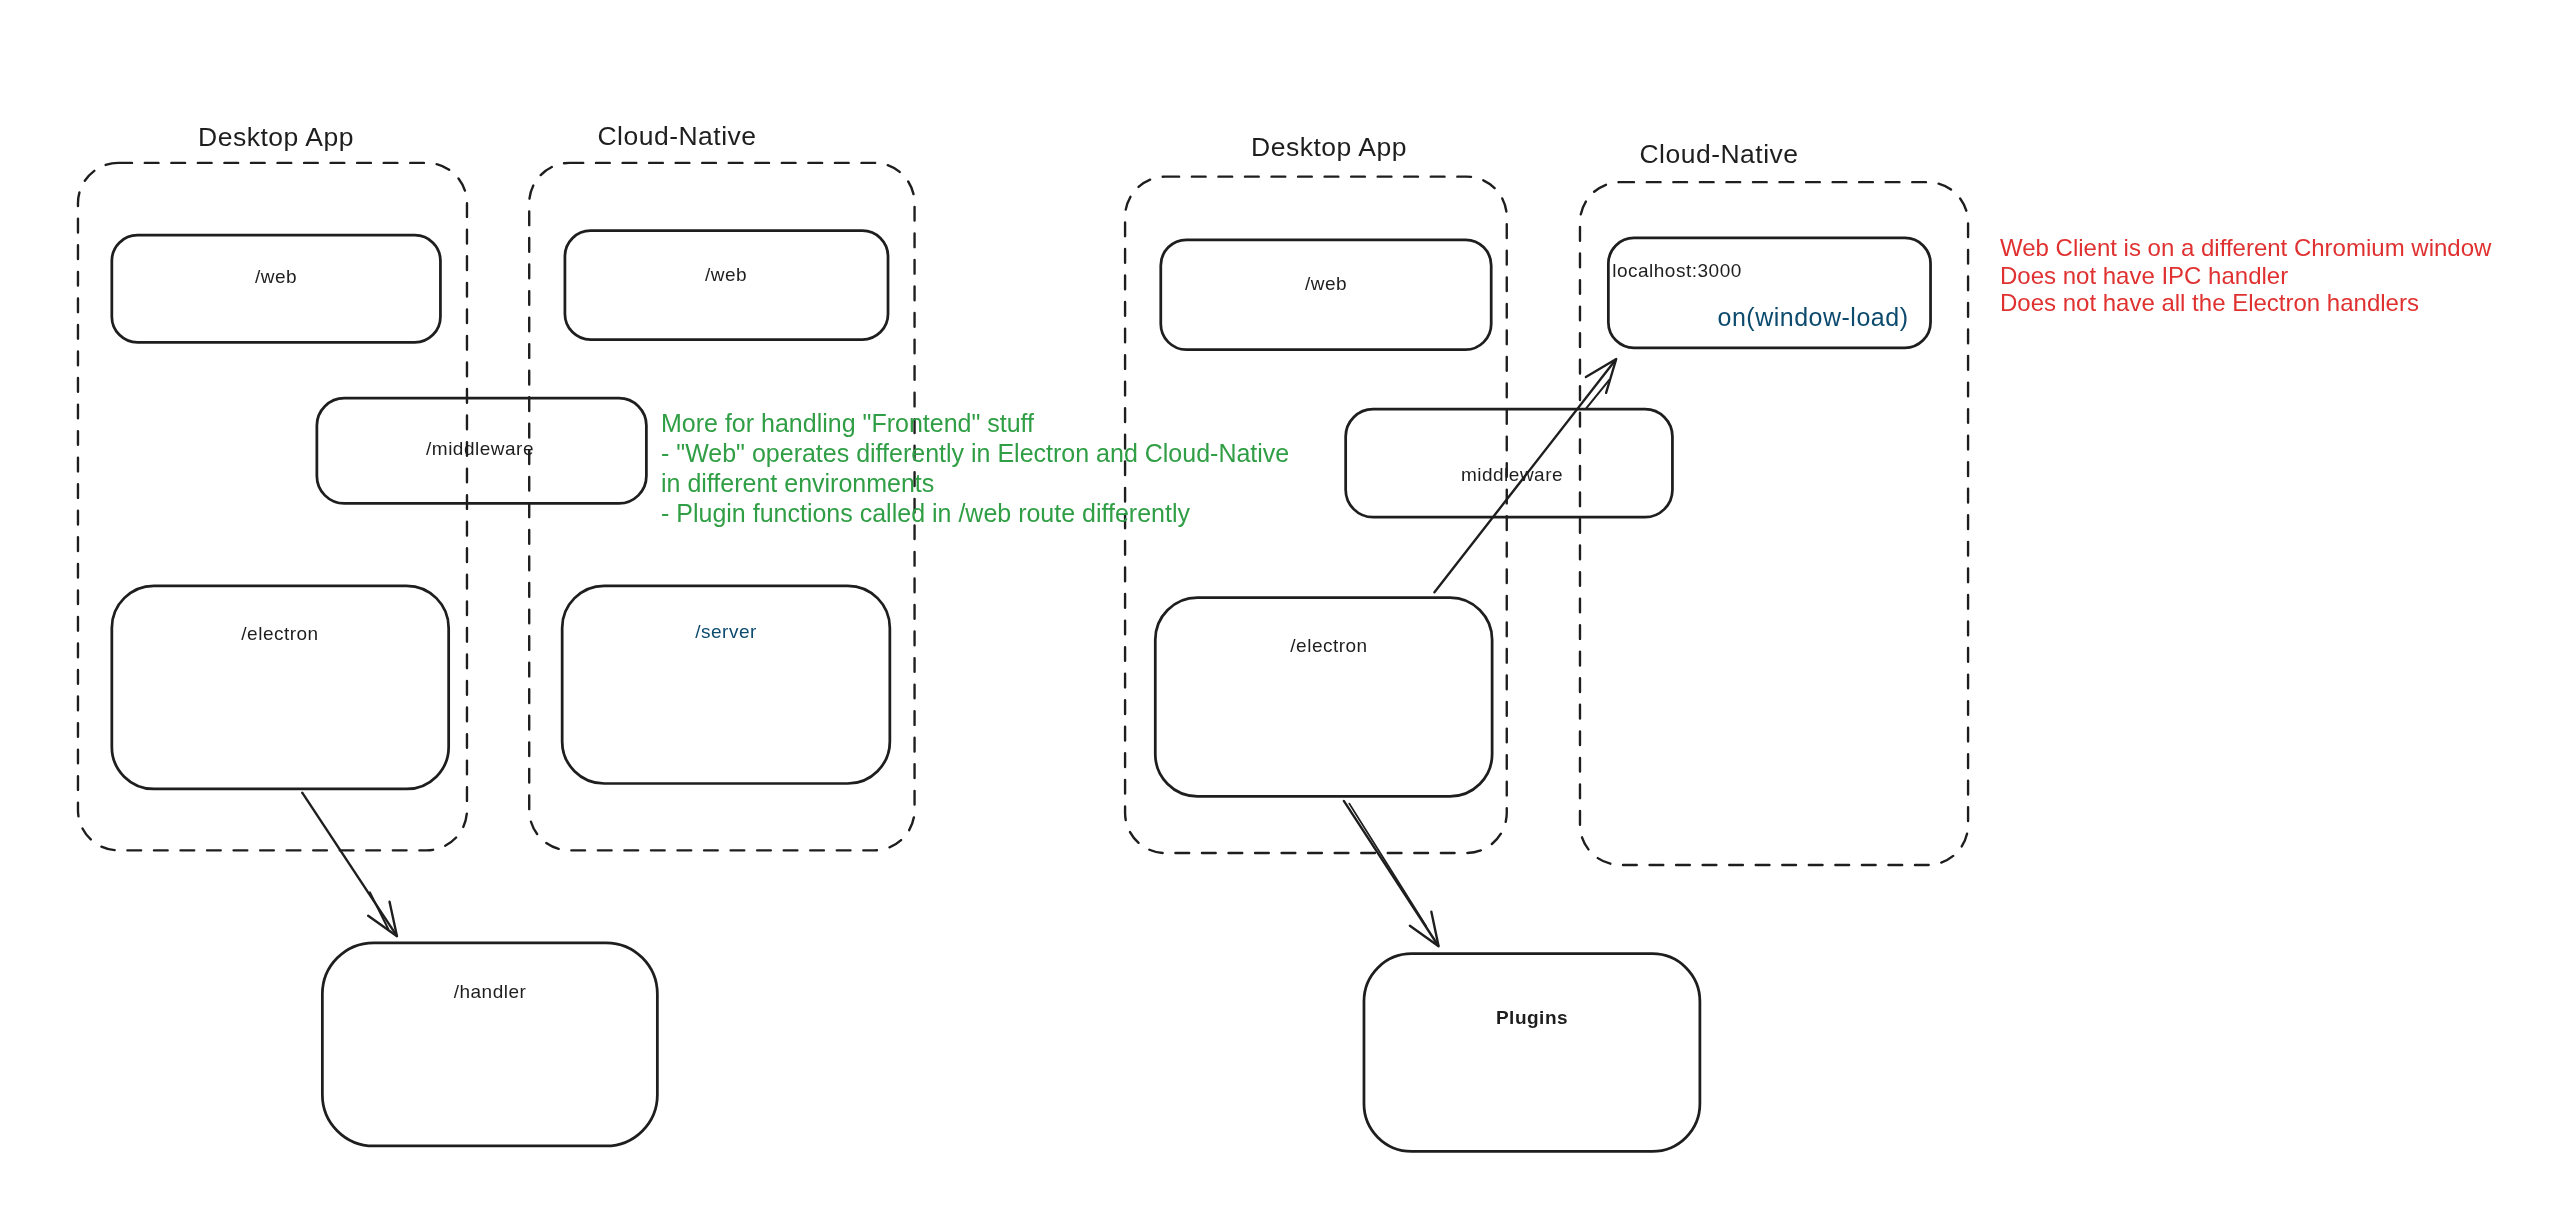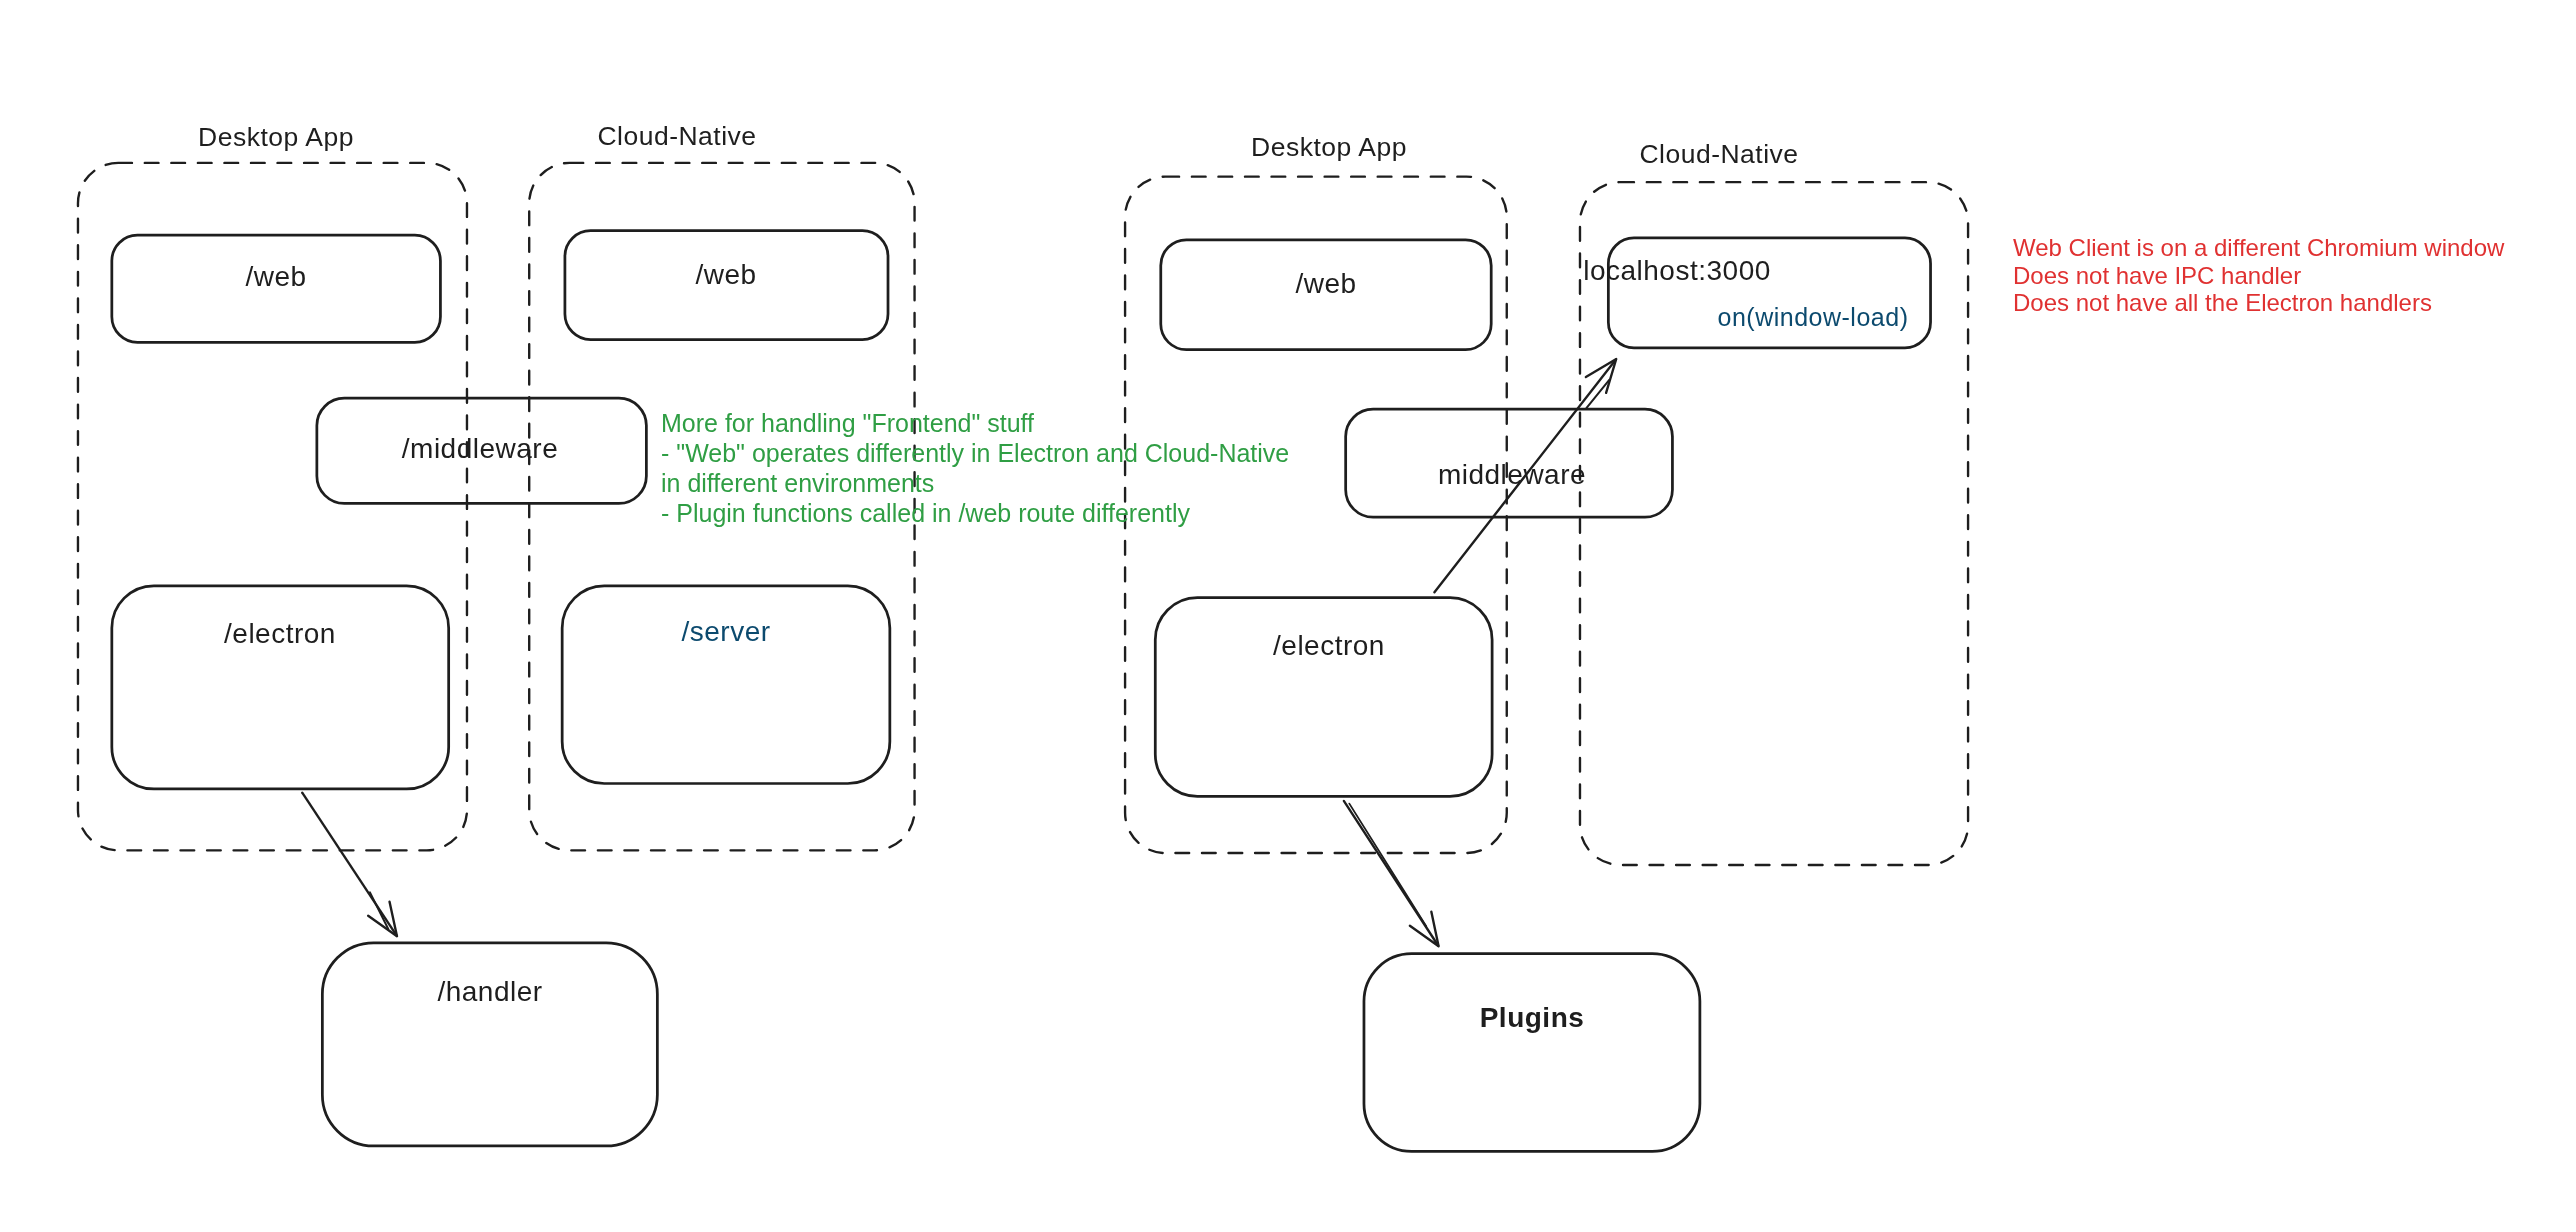--- a/index.html
+++ b/index.html
@@ -12,21 +12,21 @@
     overflow: hidden;
   }
   svg.shapes {
     position: absolute;
     left: 0; top: 0;
     width: 2576px; height: 1232px;
   }
   .label {
     position: absolute;
     transform: translate(-50%, -50%);
-    font-size: 28px;
+    font-size: 19px;
     color: #1e1e1e;
     white-space: nowrap;
     letter-spacing: 0.5px;
   }
   .header { font-size: 26.5px; }
   .red { color: #0c4a6e; }
   .note {
     position: absolute;
     white-space: nowrap;
   }
@@ -34,21 +34,20 @@
     left: 661px; top: 408px;
     color: #2f9e44;
     font-size: 25px;
     line-height: 30px;
   }
   .note-red {
     left: 2000px; top: 234px;
     color: #e03131;
     font-size: 24px;
     line-height: 27.5px;
-    margin-left: 13px;
   }
   .sub-label { font-size: 25px; }
 </style>
 </head>
 <body>
 
 <div class="canvas">
 
   <svg class="shapes" viewBox="0 0 2814 1346">
     <defs>

